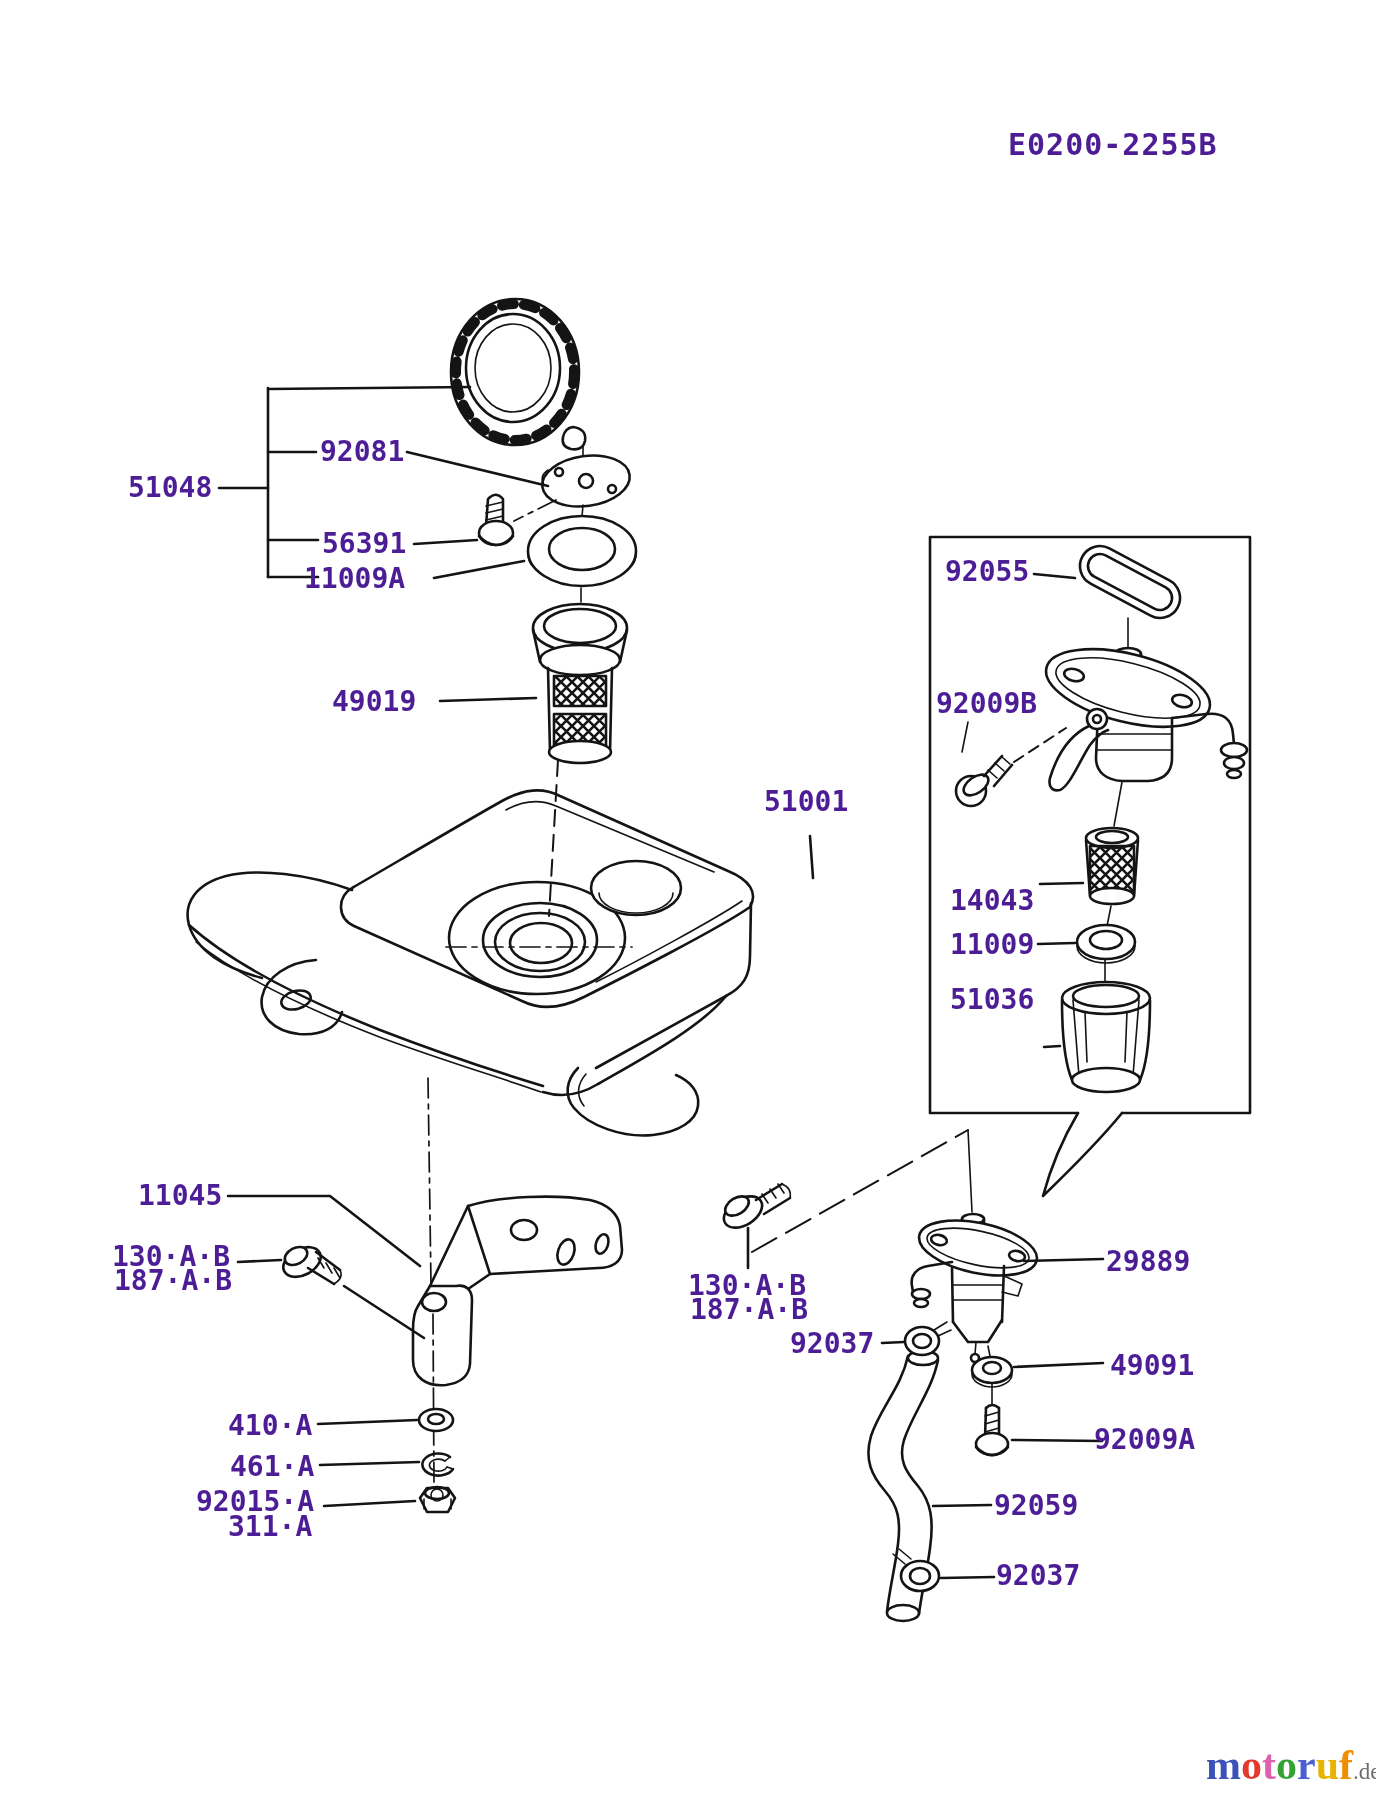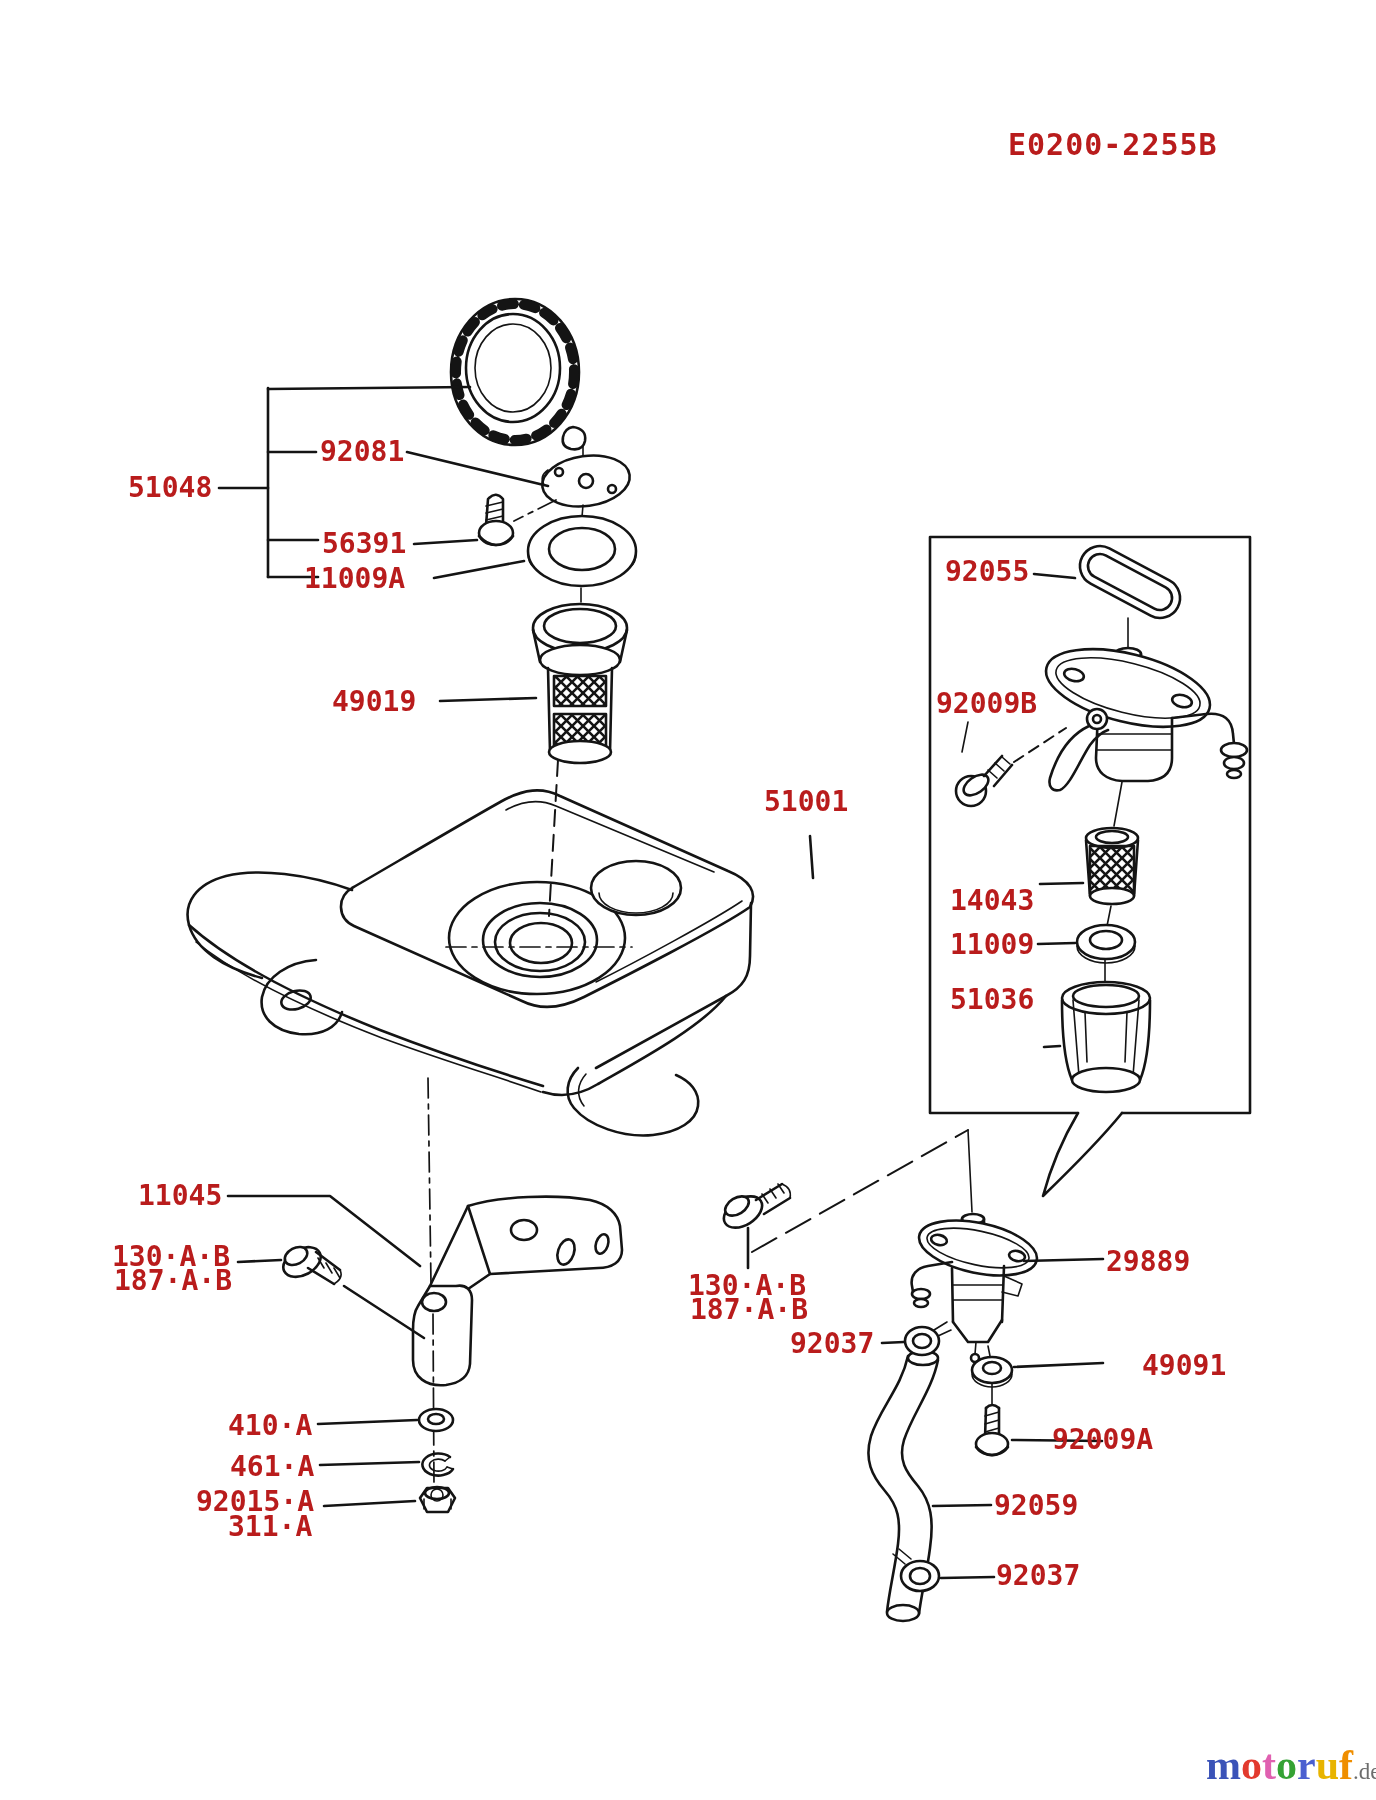--- a/index.html
+++ b/index.html
@@ -13,21 +13,21 @@
   svg .wf{fill:#ffffff;}
   svg .thin{stroke-width:1.6;}
   svg .lead{stroke-width:2.2;}
   svg .thickdash{stroke-width:10;stroke-dasharray:12 10;}
   svg .dash{stroke-dasharray:16 9;stroke-width:2;}
   svg .dash2{stroke-dasharray:11 7;stroke-width:2;}
   svg .longdash{stroke-dasharray:28 11;stroke-width:2;}
   svg .dashdot{stroke-dasharray:20 6 5 6;stroke-width:1.7;}
   svg .mesh{fill:url(#meshpat);}
   .plabel{
-    position:absolute;font-size:28px;font-weight:700;color:#b91c1c;
+    position:absolute;font-size:28px;font-weight:700;color:#4c1d95;
     white-space:nowrap;line-height:1;letter-spacing:0;
   }
   .docnum{font-size:30px;letter-spacing:1px;}
   .logo{
     position:absolute;left:1206px;top:1744px;
     font-family:"Liberation Serif","DejaVu Serif",serif;
     font-weight:700;font-size:42px;line-height:1;white-space:nowrap;
   }
   .logo .suffix{font-size:23px;font-weight:400;}
 </style>
@@ -334,22 +334,22 @@
   <div class="plabel" style="left:114px;top:1267px">187·A·B</div>
   <div class="plabel" style="left:228px;top:1412px">410·A</div>
   <div class="plabel" style="left:230px;top:1453px">461·A</div>
   <div class="plabel" style="left:196px;top:1488px">92015·A</div>
   <div class="plabel" style="left:228px;top:1513px">311·A</div>
 
   <div class="plabel" style="left:688px;top:1272px">130·A·B</div>
   <div class="plabel" style="left:690px;top:1296px">187·A·B</div>
   <div class="plabel" style="left:790px;top:1330px">92037</div>
   <div class="plabel" style="left:1106px;top:1248px">29889</div>
-  <div class="plabel" style="left:1142px;top:1352px">49091</div>
-  <div class="plabel" style="left:1052px;top:1426px">92009A</div>
+  <div class="plabel" style="left:1110px;top:1352px">49091</div>
+  <div class="plabel" style="left:1094px;top:1426px">92009A</div>
   <div class="plabel" style="left:994px;top:1492px">92059</div>
   <div class="plabel" style="left:996px;top:1562px">92037</div>
 
   <div class="logo">
     <span style="color: rgb(59, 83, 184);">m</span><span style="color: rgb(226, 58, 46);">o</span><span style="color: rgb(224, 96, 176);">t</span><span style="color: rgb(53, 162, 53);">o</span><span style="color: rgb(74, 95, 208);">r</span><span style="color: rgb(232, 180, 0);">u</span><span style="color: rgb(239, 142, 0);">f</span><span class="suffix" style="color: rgb(109, 109, 109);">.de</span>
   </div>
 
 </div>
 
 </body></html>

